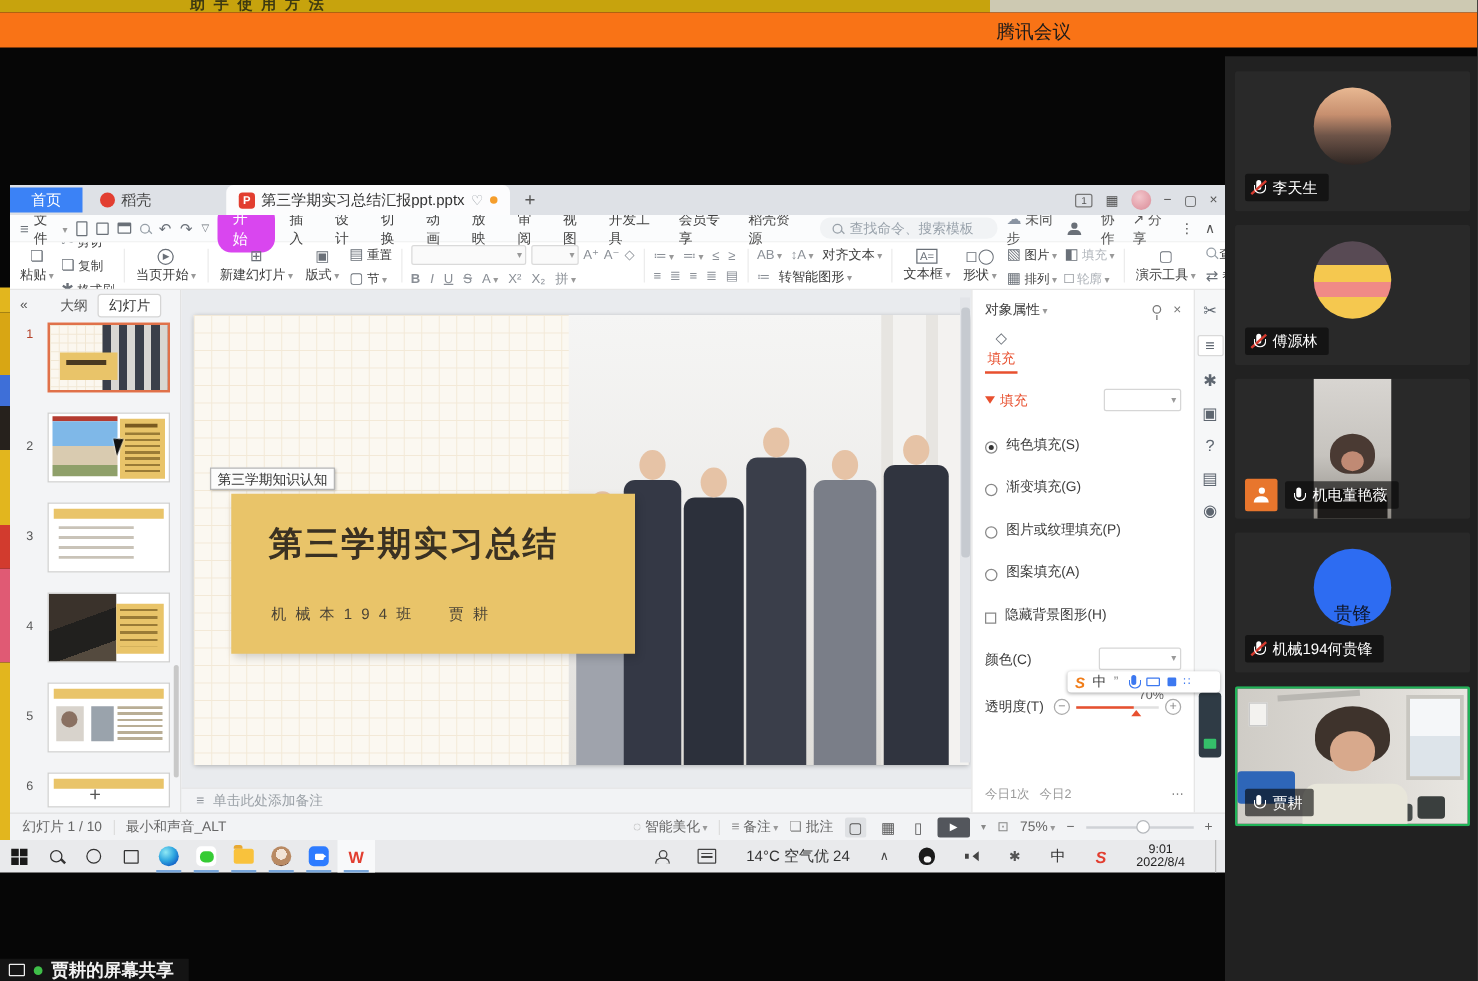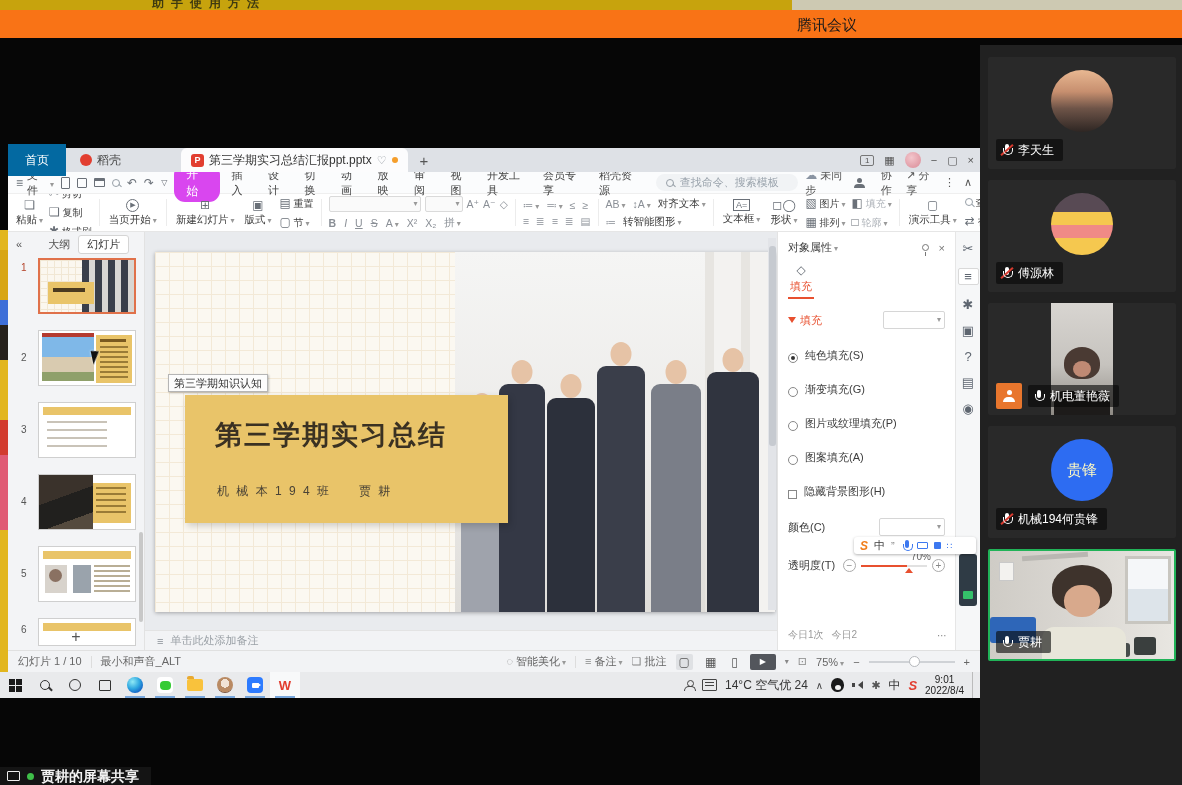--- a/index.html
+++ b/index.html
@@ -15,21 +15,21 @@
   .meetbar{left:0;top:10px;width:1182px;height:28px;background:#f97316;}
   .meetbar .mtitle{position:absolute;left:797px;top:6px;font-size:15px;color:#1A1A1A;}
 
   
   .lstrip{left:0;top:230px;width:8px;height:442px;display:flex;flex-direction:column;}
   .lstrip div{width:8px;}
 
   
   .wps{left:8px;top:148px;width:972px;height:524px;background:#fff;font-size:11px;color:#3A3A3A;}
   .tabbar{position:relative;height:24px;background:#DEE1E6;display:flex;align-items:center;}
-  .tab-home{width:58px;height:32px;background:#0369a1;color:#fff;display:flex;align-items:center;justify-content:center;font-size:12px;}
+  .tab-home{width:58px;height:20px;background:#3b82f6;color:#fff;display:flex;align-items:center;justify-content:center;font-size:12px;}
   .tab-docer{display:flex;align-items:center;gap:5px;padding:0 14px;color:#444;font-size:12px;}
   .docerdot{width:12px;height:12px;border-radius:50%;background:#E23E30;}
   .tab-doc{height:24px;background:#FCFCFD;display:flex;align-items:center;gap:5px;padding:0 10px;border-radius:6px 6px 0 0;margin-left:46px;}
   .wppico{width:13px;height:13px;background:#E23E30;color:#fff;border-radius:3px;font-size:9px;display:flex;align-items:center;justify-content:center;font-weight:bold;}
   .tab-doc .dtitle{font-size:12px;color:#333;}
   .heart{color:#9AA0A6;font-size:11px;}
   .odot{width:6px;height:6px;border-radius:50%;background:#F59E2C;}
   .tab-add{margin-left:12px;color:#555;font-size:15px;}
   .winctl{position:absolute;right:6px;top:0;height:24px;display:flex;align-items:center;gap:10px;color:#555;font-size:11px;}
   .avatarc{width:16px;height:16px;border-radius:50%;background:radial-gradient(circle at 40% 35%,#F3C6CC,#D98A96);}
@@ -193,21 +193,21 @@
   .edge{width:16px;height:16px;border-radius:50%;background:radial-gradient(circle at 35% 30%,#8FE9F5 0%,#2FA7E0 45%,#1668C9 75%,#0A50A8 100%);}
   .wx{width:16px;height:16px;border-radius:4px;background:#fff;display:flex;align-items:center;justify-content:center;}
   .wxb{width:11px;height:9px;background:#35CB34;border-radius:4px;}
   .fold{width:16px;height:12px;background:#F9C23C;border-radius:2px;position:relative;}
   .fold::before{content:"";position:absolute;top:-3px;left:0;width:7px;height:3px;background:#E8A931;border-radius:2px 2px 0 0;}
   .cat{width:16px;height:16px;border-radius:50%;background:radial-gradient(circle at 50% 40%,#F2E3D5 0 34%,#B98A63 35% 70%,#7A5540 71%);}
   .tm{width:16px;height:16px;border-radius:4px;background:#2D7BFF;display:flex;align-items:center;justify-content:center;}
   .cam{width:7px;height:5px;background:#fff;border-radius:1px;position:relative;}
   .cam::after{content:"";position:absolute;right:-4px;top:0;border:2.5px solid transparent;border-left:3px solid #fff;}
   .wchar{color:#E23E30;font-weight:bold;font-size:13px;}
-  .tright{margin-left:auto;display:flex;align-items:center;gap:8px;padding-right:3px;}
+  .tright{margin-left:auto;display:flex;align-items:center;gap:24px;padding-right:3px;}
   .tpers{width:10px;height:10px;position:relative;}
   .tpers::before{content:"";position:absolute;left:2.5px;top:0;width:5px;height:5px;border-radius:50%;border:1.2px solid #444;}
   .tpers::after{content:"";position:absolute;left:0;bottom:-1px;width:10px;height:4px;border-radius:5px 5px 0 0;border:1.2px solid #444;border-bottom:none;}
   .news{width:15px;height:12px;border:1.3px solid #444;border-radius:1px;position:relative;}
   .news::after{content:"";position:absolute;left:2px;top:2px;width:9px;height:6px;
     background:repeating-linear-gradient(#444 0 1px,transparent 1px 3px);}
   .qq{width:13px;height:14px;border-radius:50% 50% 46% 46%;background:#1A1A1A;position:relative;}
   .qq::after{content:"";position:absolute;left:3.5px;bottom:2px;width:6px;height:5px;border-radius:50%;background:#F4F4F4;}
   .spk{width:11px;height:9px;position:relative;}
   .spk::before{content:"";position:absolute;left:0;top:2.5px;width:3px;height:4px;background:#444;}
@@ -223,21 +223,21 @@
   .btext{color:#F2F2F2;font-size:14px;font-weight:bold;line-height:30px;white-space:nowrap;}
 
   
   .sidebar{left:980px;top:45px;width:202px;height:740px;background:#212121;padding:12px 0 0 8px;}
   .tile{position:relative;width:188px;height:112px;background:#292929;margin-bottom:11px;border-radius:2px;overflow:hidden;}
   .tile.active{box-shadow:inset 0 0 0 2px #21B358;}
   .tav{position:absolute;left:50%;top:13px;transform:translateX(-50%);width:62px;height:62px;border-radius:50%;overflow:hidden;}
   .av1{background:linear-gradient(180deg,#E8B892 0%,#C78F6F 35%,#6E5448 62%,#2E2623 100%);}
   .av2{background:linear-gradient(180deg,#584A54 0%,#584A54 30%,#F5C84F 30% 52%,#F08A86 52% 72%,#F5C84F 72%);}
   .av4{background:linear-gradient(160deg,#93A468 0%,#C5934F 40%,#B97F3F 70%,#86974F 100%);}
-  .av5{background:#2D6CF2;display:flex;align-items:center;justify-content:center;color:#fef9c3;font-size:15px;border-radius:50%;}
+  .av5{background:#2D6CF2;display:flex;align-items:flex-end;justify-content:center;color:#0f172a;font-size:15px;border-radius:50%;}
   .ntag{position:absolute;left:8px;bottom:8px;height:22px;background:rgba(8,8,8,.62);display:flex;align-items:center;gap:5px;
     padding:0 9px 0 5px;border-radius:2px;color:#fff;font-size:12px;z-index:5;}
   .mic{position:relative;width:12px;height:15px;color:#fff;flex:none;}
   .mic::before{content:"";position:absolute;left:4px;top:1px;width:4px;height:8px;background:currentColor;border-radius:2px;}
   .mic::after{content:"";position:absolute;left:2px;top:5px;width:8px;height:6px;border:1.2px solid currentColor;border-top:none;border-radius:0 0 5px 5px;}
   .mic .sl{position:absolute;left:-2px;top:6px;width:16px;height:2px;background:#D63B2F;transform:rotate(-42deg);}
   .badge{position:absolute;left:8px;bottom:6px;width:26px;height:26px;background:#E8762D;border-radius:2px;
     display:flex;align-items:center;justify-content:center;z-index:5;}
   .bpers{width:12px;height:12px;position:relative;}
   .bpers::before{content:"";position:absolute;left:3.5px;top:0;width:5px;height:5px;border-radius:50%;background:#fff;}

